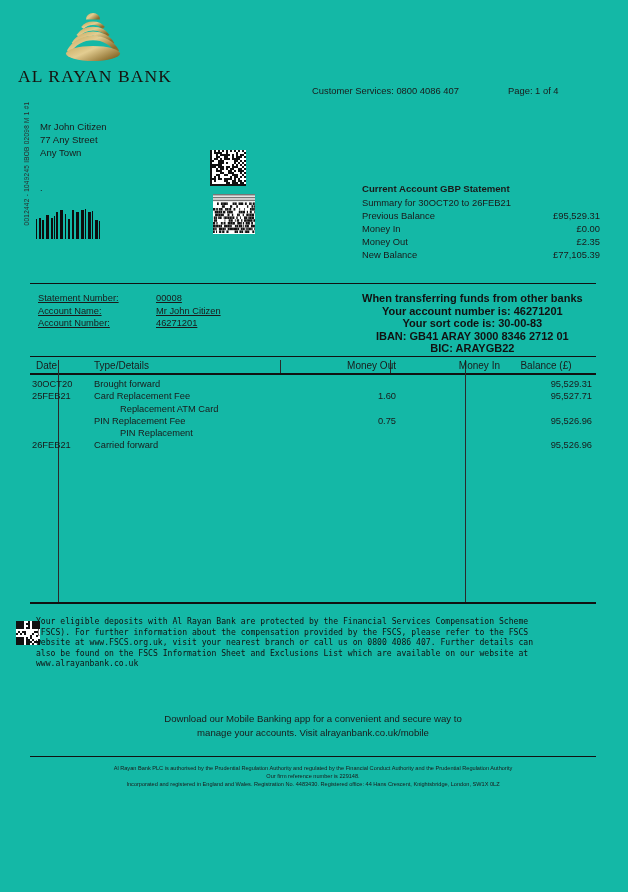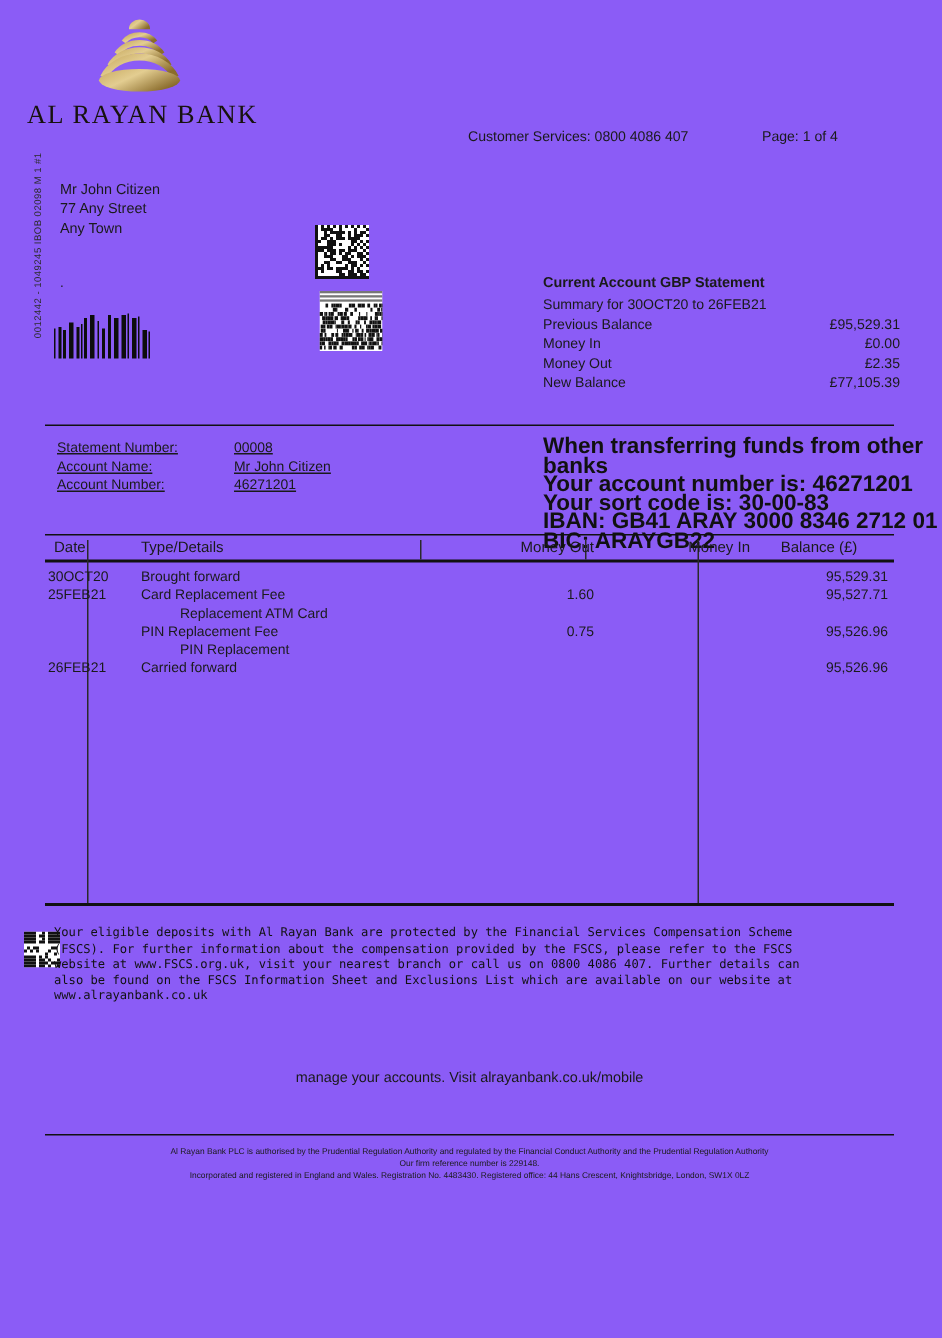--- a/index.html
+++ b/index.html
@@ -8,21 +8,21 @@
     background: #ffffff;
   }
   body {
     font-family: "Liberation Sans", sans-serif;
     color: #1a1a1a;
   }
   #page {
     position: relative;
     width: 628px;
     height: 892px;
-    background: #8b5cf6;
+    background: #14b8a6;
     overflow: hidden;
   }
 
   
   .logo-block {
     position: absolute;
     left: 18px;
     top: 6px;
     width: 150px;
     text-align: center;
@@ -175,24 +175,25 @@
     text-decoration: underline;
   }
   .acct-info table { border-collapse: collapse; }
   .acct-info td { padding: 0; font-size: 9.3px; line-height: 12.6px; vertical-align: top; }
   .acct-info td.k { width: 118px; }
 
   .transfer-info {
     position: absolute;
     left: 362px;
     top: 292px;
-    font-size: 15px;
+    font-size: 11px;
     line-height: 12.6px;
     font-weight: bold;
     color: #111111;
+    text-align: center;
   }
 
   
   .tx {
     position: absolute;
     left: 30px;
     top: 360px;
     width: 566px;
   }
   .tx-head {
@@ -908,20 +909,21 @@
         <span class="c-in"></span>
         <span class="c-bal">95,526.96</span>
       </div>
     </div>
 
   <div class="fscs">
     <span>Your eligible deposits with Al Rayan Bank are protected by the Financial Services Compensation Scheme (FSCS). For further information about the compensation provided by the FSCS, please refer to the FSCS website at www.FSCS.org.uk, visit your nearest branch or call us on 0800 4086 407. Further details can also be found on the FSCS Information Sheet and Exclusions List which are available on our website at www.alrayanbank.co.uk</span>
   </div>
 
   <div class="promo">
+    <div>Download our Mobile Banking app for a convenient and secure way to</div>
     <div>manage your accounts. Visit alrayanbank.co.uk/mobile</div>
   </div>
 
   <div class="footer">
     <div>Al Rayan Bank PLC is authorised by the Prudential Regulation Authority and regulated by the Financial Conduct Authority and the Prudential Regulation Authority</div>
     <div>Our firm reference number is 229148.</div>
     <div>Incorporated and registered in England and Wales. Registration No. 4483430. Registered office: 44 Hans Crescent, Knightsbridge, London, SW1X 0LZ</div>
   </div>
 
 </div>

